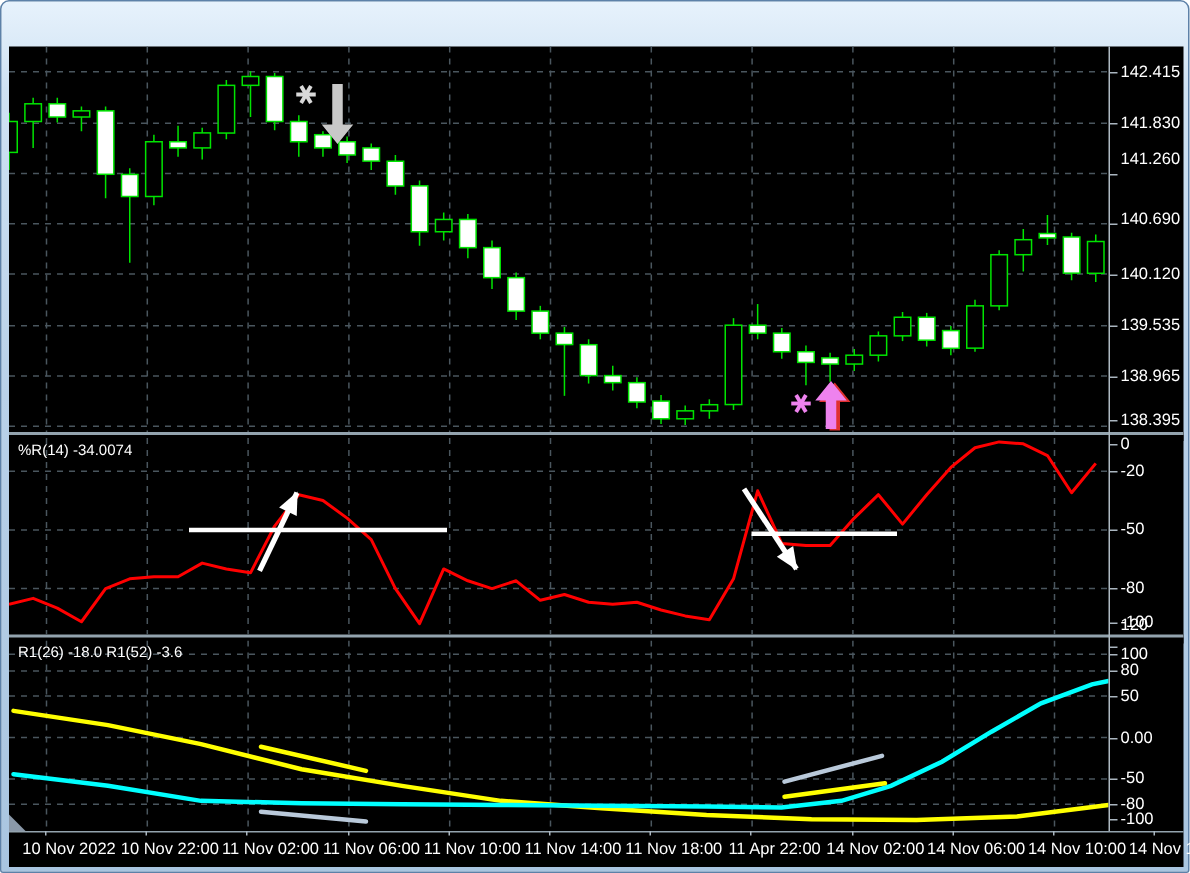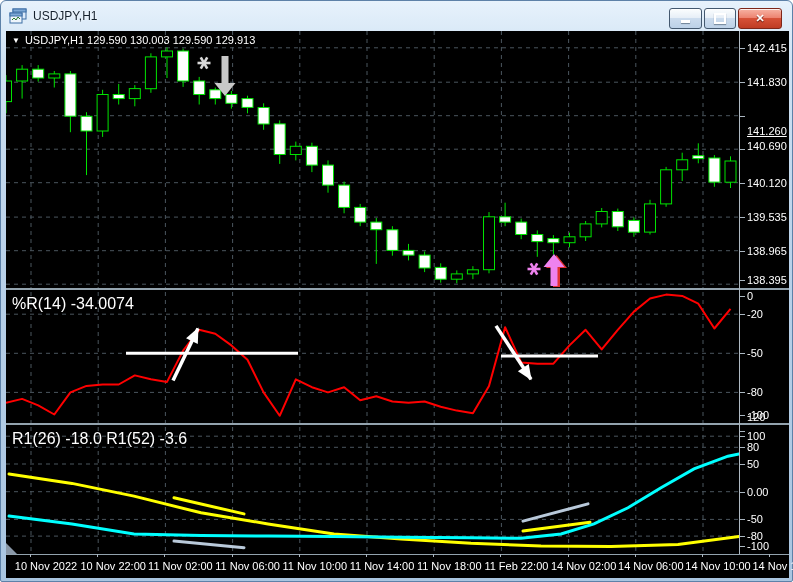--- a/index.html
+++ b/index.html
@@ -25,54 +25,31 @@
   .panel svg{position:absolute;left:0;top:0;}
   #panel-main{top:0;height:257px;}
   #panel-wpr{top:261px;height:131px;}
   #panel-osc{top:396px;height:127px;}
   .sep{position:absolute;left:0;width:783px;height:4px;background:#000;border-top:2px solid #93a3ae;}
   #sep1{top:257px;} #sep2{top:392px;}
   .axis-vline{position:absolute;left:733px;top:0;width:1px;height:523px;background:#aeb9c2;}
   .axis-hline{position:absolute;left:0;top:523px;width:783px;height:1px;background:#93a3ae;}
   .info-line{position:absolute;left:6px;top:3px;color:#fff;font-size:11px;white-space:nowrap;}
   .info-tri{font-size:8px;margin-right:5px;vertical-align:1px;}
-  .ind-label{position:absolute;left:6px;top:3px;color:#fff;font-size:16px;white-space:nowrap;}
+  .ind-label{position:absolute;left:6px;top:3px;color:#fff;font-size:10px;white-space:nowrap;}
   .y-label{position:absolute;color:#fff;font-size:11px;left:741px;white-space:nowrap;}
   .y-tick{position:absolute;left:734px;width:5px;height:1px;background:#aab6c0;}
   .date-axis{position:absolute;left:0;top:526px;width:783px;height:21px;}
   .date-label{position:absolute;top:3px;color:#fff;font-size:11px;white-space:nowrap;transform:translateX(-50%);margin-left:16px;}
   .date-tick{position:absolute;top:-3px;width:1px;height:3px;background:#aab6c0;}
 </style>
 </head>
 <body>
 
 <div class="window">
-  <div class="titlebar">
-    <span style="display:inline-flex;">
-      <svg width="18" height="16" viewBox="0 0 18 16">
-        <rect x="4" y="1" width="13" height="10" fill="#dceafa" stroke="#3c6ea5"></rect>
-        <rect x="4" y="1" width="13" height="3" fill="#7fa9d6" stroke="#3c6ea5"></rect>
-        <rect x="1" y="5" width="12" height="10" fill="#eef5fc" stroke="#3c6ea5"></rect>
-        <rect x="1" y="5" width="12" height="3" fill="#7fa9d6" stroke="#3c6ea5"></rect>
-        <path d="M3 12 L5 10 L7 12 L9 9 L11 11" stroke="#2c7a2c" fill="none"></path>
-      </svg>
-    </span>
-    <span class="title-text">USDJPY,H1</span>
-    <div class="win-controls">
-      <div class="win-btn btn-min">
-          <span class="glyph-min"></span>
-        </div>
-      <div class="win-btn btn-restore">
-          <span class="glyph-restore"></span>
-        </div>
-      <div class="win-btn btn-close">
-          <span class="glyph-close">✕</span>
-        </div>
-    </div>
-  </div>
 
   <div class="client">
     <div class="panel" id="panel-main">
       <svg id="svg-main" width="733" height="257">
           <line x1="25" y1="0" x2="25" y2="257" stroke="#4A565E" stroke-dasharray="4 4"></line>
           <line x1="92.2" y1="0" x2="92.2" y2="257" stroke="#4A565E" stroke-dasharray="4 4"></line>
           <line x1="159.4" y1="0" x2="159.4" y2="257" stroke="#4A565E" stroke-dasharray="4 4"></line>
           <line x1="226.60000000000002" y1="0" x2="226.60000000000002" y2="257" stroke="#4A565E" stroke-dasharray="4 4"></line>
           <line x1="293.8" y1="0" x2="293.8" y2="257" stroke="#4A565E" stroke-dasharray="4 4"></line>
           <line x1="361" y1="0" x2="361" y2="257" stroke="#4A565E" stroke-dasharray="4 4"></line>
@@ -188,23 +165,20 @@
           </g>
           <path d="M215.5 25 L222.5 25 L222.5 52 L229.5 52 L219 65 L208.5 52 L215.5 52 Z" fill="#C8C8C8"></path>
           <g>
             <line x1="521.5" y1="238" x2="534.5" y2="238" stroke="#EE82EE" stroke-width="2.6"></line>
             <line x1="524.75" y1="232.37083487540116" x2="531.25" y2="243.62916512459884" stroke="#EE82EE" stroke-width="2.6"></line>
             <line x1="531.25" y1="232.37083487540116" x2="524.75" y2="243.62916512459884" stroke="#EE82EE" stroke-width="2.6"></line>
           </g>
           <path d="M548 223 L558.5 236 L551.5 236 L551.5 255 L544.5 255 L544.5 236 L537.5 236 Z" fill="#E03030" transform="translate(2.5,1)"></path>
           <path d="M548 223 L558.5 236 L551.5 236 L551.5 255 L544.5 255 L544.5 236 L537.5 236 Z" fill="#EE82EE"></path>
         </svg>
-      <div class="info-line">
-        <span class="info-tri">▼</span><span>USDJPY,H1 129.590 130.003 129.590 129.913</span>
-      </div>
     </div>
     <div class="sep" id="sep1"></div>
     <div class="panel" id="panel-wpr">
       <svg id="svg-wpr" width="733" height="131">
           <line x1="25" y1="0" x2="25" y2="131" stroke="#4A565E" stroke-dasharray="4 4"></line>
           <line x1="92.2" y1="0" x2="92.2" y2="131" stroke="#4A565E" stroke-dasharray="4 4"></line>
           <line x1="159.4" y1="0" x2="159.4" y2="131" stroke="#4A565E" stroke-dasharray="4 4"></line>
           <line x1="226.60000000000002" y1="0" x2="226.60000000000002" y2="131" stroke="#4A565E" stroke-dasharray="4 4"></line>
           <line x1="293.8" y1="0" x2="293.8" y2="131" stroke="#4A565E" stroke-dasharray="4 4"></line>
           <line x1="361" y1="0" x2="361" y2="131" stroke="#4A565E" stroke-dasharray="4 4"></line>
@@ -257,21 +231,21 @@
       <div class="ind-label">R1(26) -18.0 R1(52) -3.6</div>
     </div>
     <div class="axis-vline"></div>
     <div class="axis-hline"></div>
     <div id="y-axis">
         <div class="y-tick" style="top: 16.7609px;"></div>
         <div class="y-label" style="top: 10.7609px; text-align: right;">142.415</div>
         <div class="y-tick" style="top: 51.1648px;"></div>
         <div class="y-label" style="top: 45.1648px;">141.830</div>
         <div class="y-tick" style="top: 84.6865px;"></div>
-        <div class="y-label" style="top: 94px; text-decoration: underline;">141.260</div>
+        <div class="y-label" style="top: 69px;">141.260</div>
         <div class="y-tick" style="top: 118.208px;"></div>
         <div class="y-label" style="top: 109px;">140.690</div>
         <div class="y-tick" style="top: 151.73px;"></div>
         <div class="y-label" style="top: 145.73px;">140.120</div>
         <div class="y-tick" style="top: 186.134px;"></div>
         <div class="y-label" style="top: 180.134px;">139.535</div>
         <div class="y-tick" style="top: 219.656px;"></div>
         <div class="y-label" style="top: 213.656px;">138.965</div>
         <div class="y-tick" style="top: 249px;"></div>
         <div class="y-label" style="top: 243px;">138.395</div>
@@ -311,21 +285,21 @@
         <div class="date-label" style="left: 158.4px;">11 Nov 02:00</div>
         <div class="date-tick" style="left: 225.6px;"></div>
         <div class="date-label" style="left: 225.6px;">11 Nov 06:00</div>
         <div class="date-tick" style="left: 292.8px;"></div>
         <div class="date-label" style="left: 292.8px;">11 Nov 10:00</div>
         <div class="date-tick" style="left: 360px;"></div>
         <div class="date-label" style="left: 360px;">11 Nov 14:00</div>
         <div class="date-tick" style="left: 427.2px;"></div>
         <div class="date-label" style="left: 427.2px;">11 Nov 18:00</div>
         <div class="date-tick" style="left: 494.4px;"></div>
-        <div class="date-label" style="left: 494.4px;">11 Feb 22:00</div>
+        <div class="date-label" style="left: 494.4px;">11 Apr 22:00</div>
         <div class="date-tick" style="left: 561.6px;"></div>
         <div class="date-label" style="left: 561.6px;">14 Nov 02:00</div>
         <div class="date-tick" style="left: 628.8px;"></div>
         <div class="date-label" style="left: 628.8px;">14 Nov 06:00</div>
         <div class="date-tick" style="left: 696px;"></div>
         <div class="date-label" style="left: 696px;">14 Nov 10:00</div>
         <div class="date-tick" style="left: 763.2px;"></div>
         <div class="date-label" style="left: 763.2px;">14 Nov 14:00</div>
       </div>
   </div>

